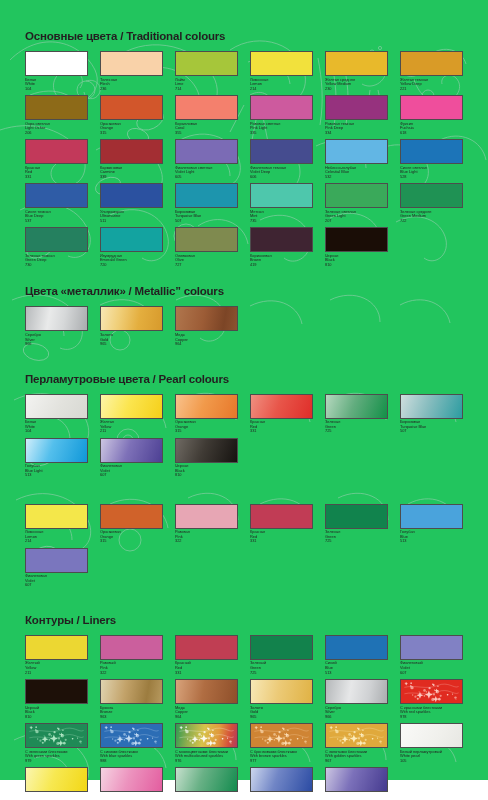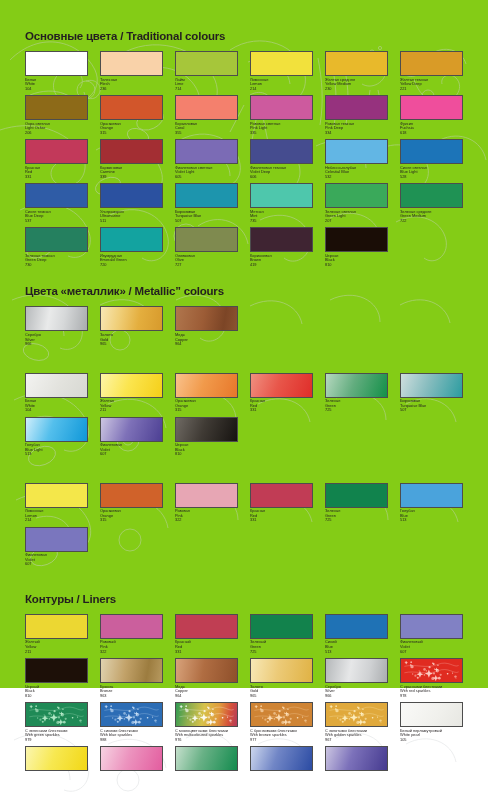--- a/index.html
+++ b/index.html
@@ -11,22 +11,22 @@
     width: 488px;
     height: 800px;
     font-family: "Liberation Sans", sans-serif;
     color: #231f20;
     position: relative;
     overflow: hidden;
   }
   #page {
     position: relative;
     width: 488px;
-    height: 688px;
-    background: #84cc16;
+    height: 780px;
+    background: #22c55e;
   }
   
   #watermark {
     position: absolute;
     left: 0; top: 0;
     width: 488px; height: 800px;
     opacity: 0.5;
     pointer-events: none;
     z-index: 0;
   }
@@ -438,20 +438,21 @@
               <span class="lab lab-en">Copper</span>
               <span class="lab lab-code">964</span>
             </div>
           </div>
         </div>
     </div>
 
     <div class="spacer-sec-lg"></div>
 
     <div class="section">
+      <div class="section-title">Перламутровые цвета / Pearl colours</div>
       <div class="grid">
           <div class="cell">
             <div class="swatch" style="background: linear-gradient(120deg, rgb(243, 243, 241) 0%, rgb(226, 226, 221) 55%, rgb(215, 216, 210) 100%);"></div>
             <div class="labels">
               <span class="lab lab-ru">Белая</span>
               <span class="lab lab-en">White</span>
               <span class="lab lab-code">104</span>
             </div>
           </div>
           <div class="cell">

